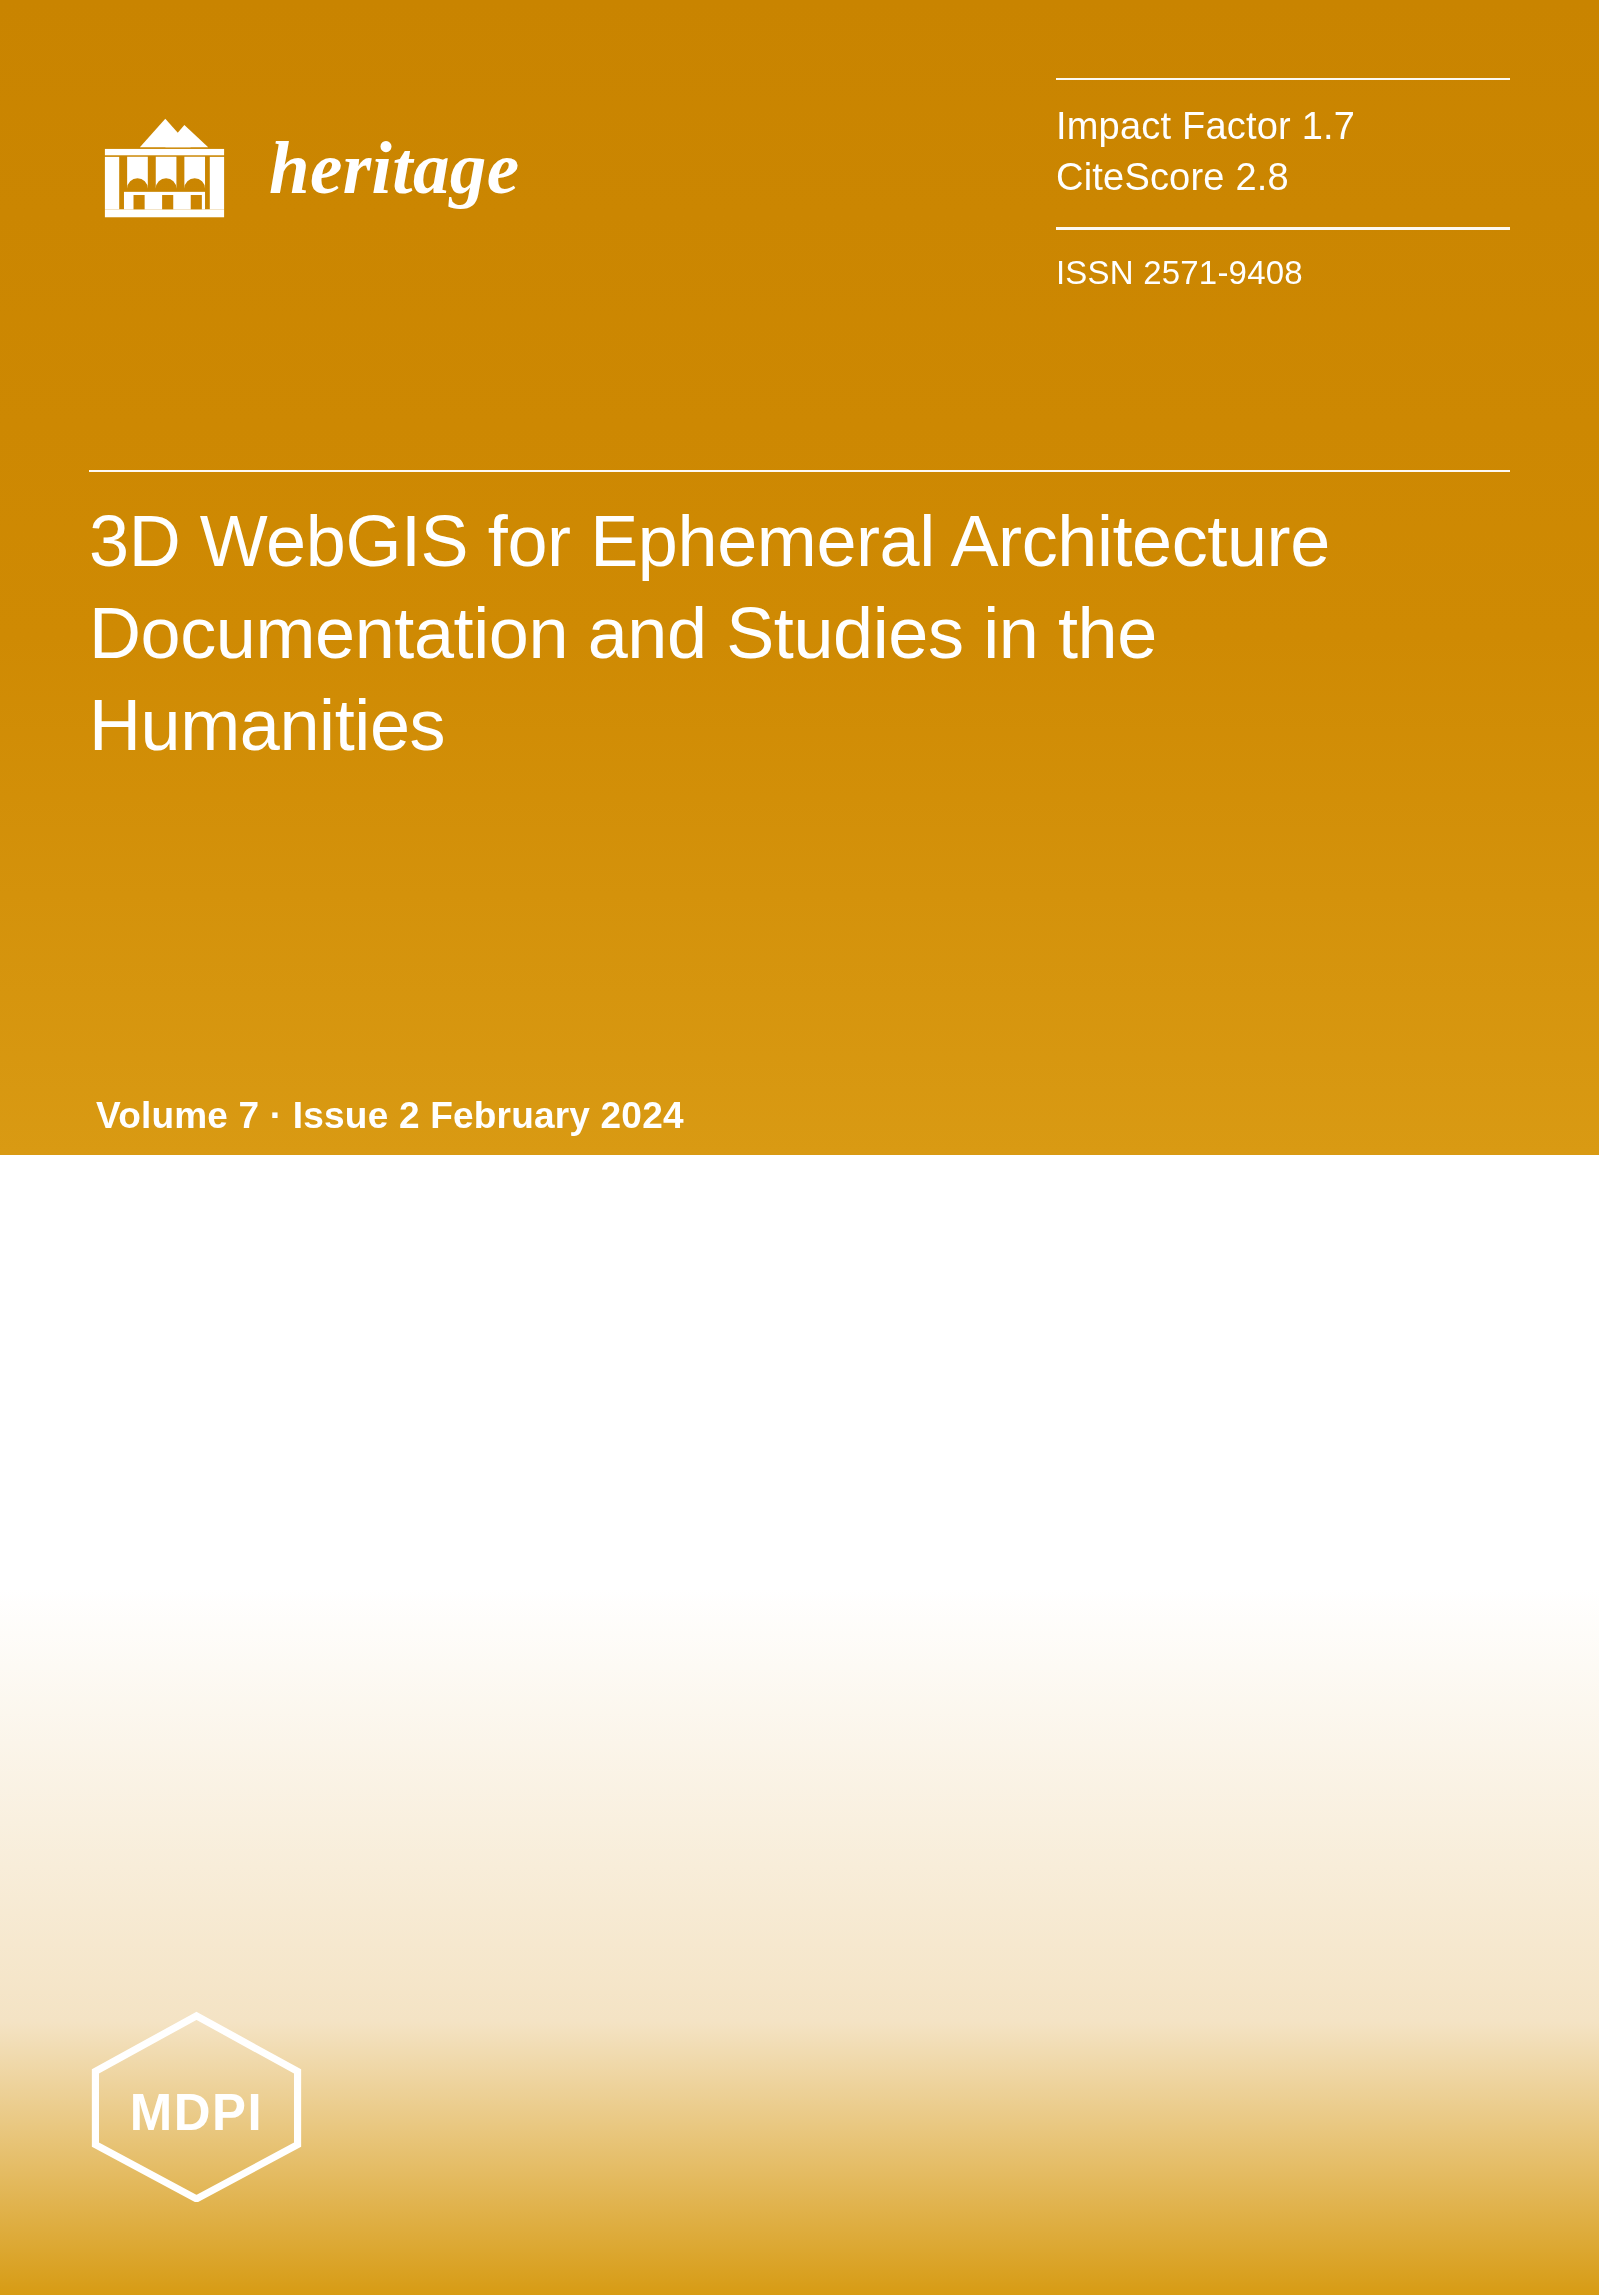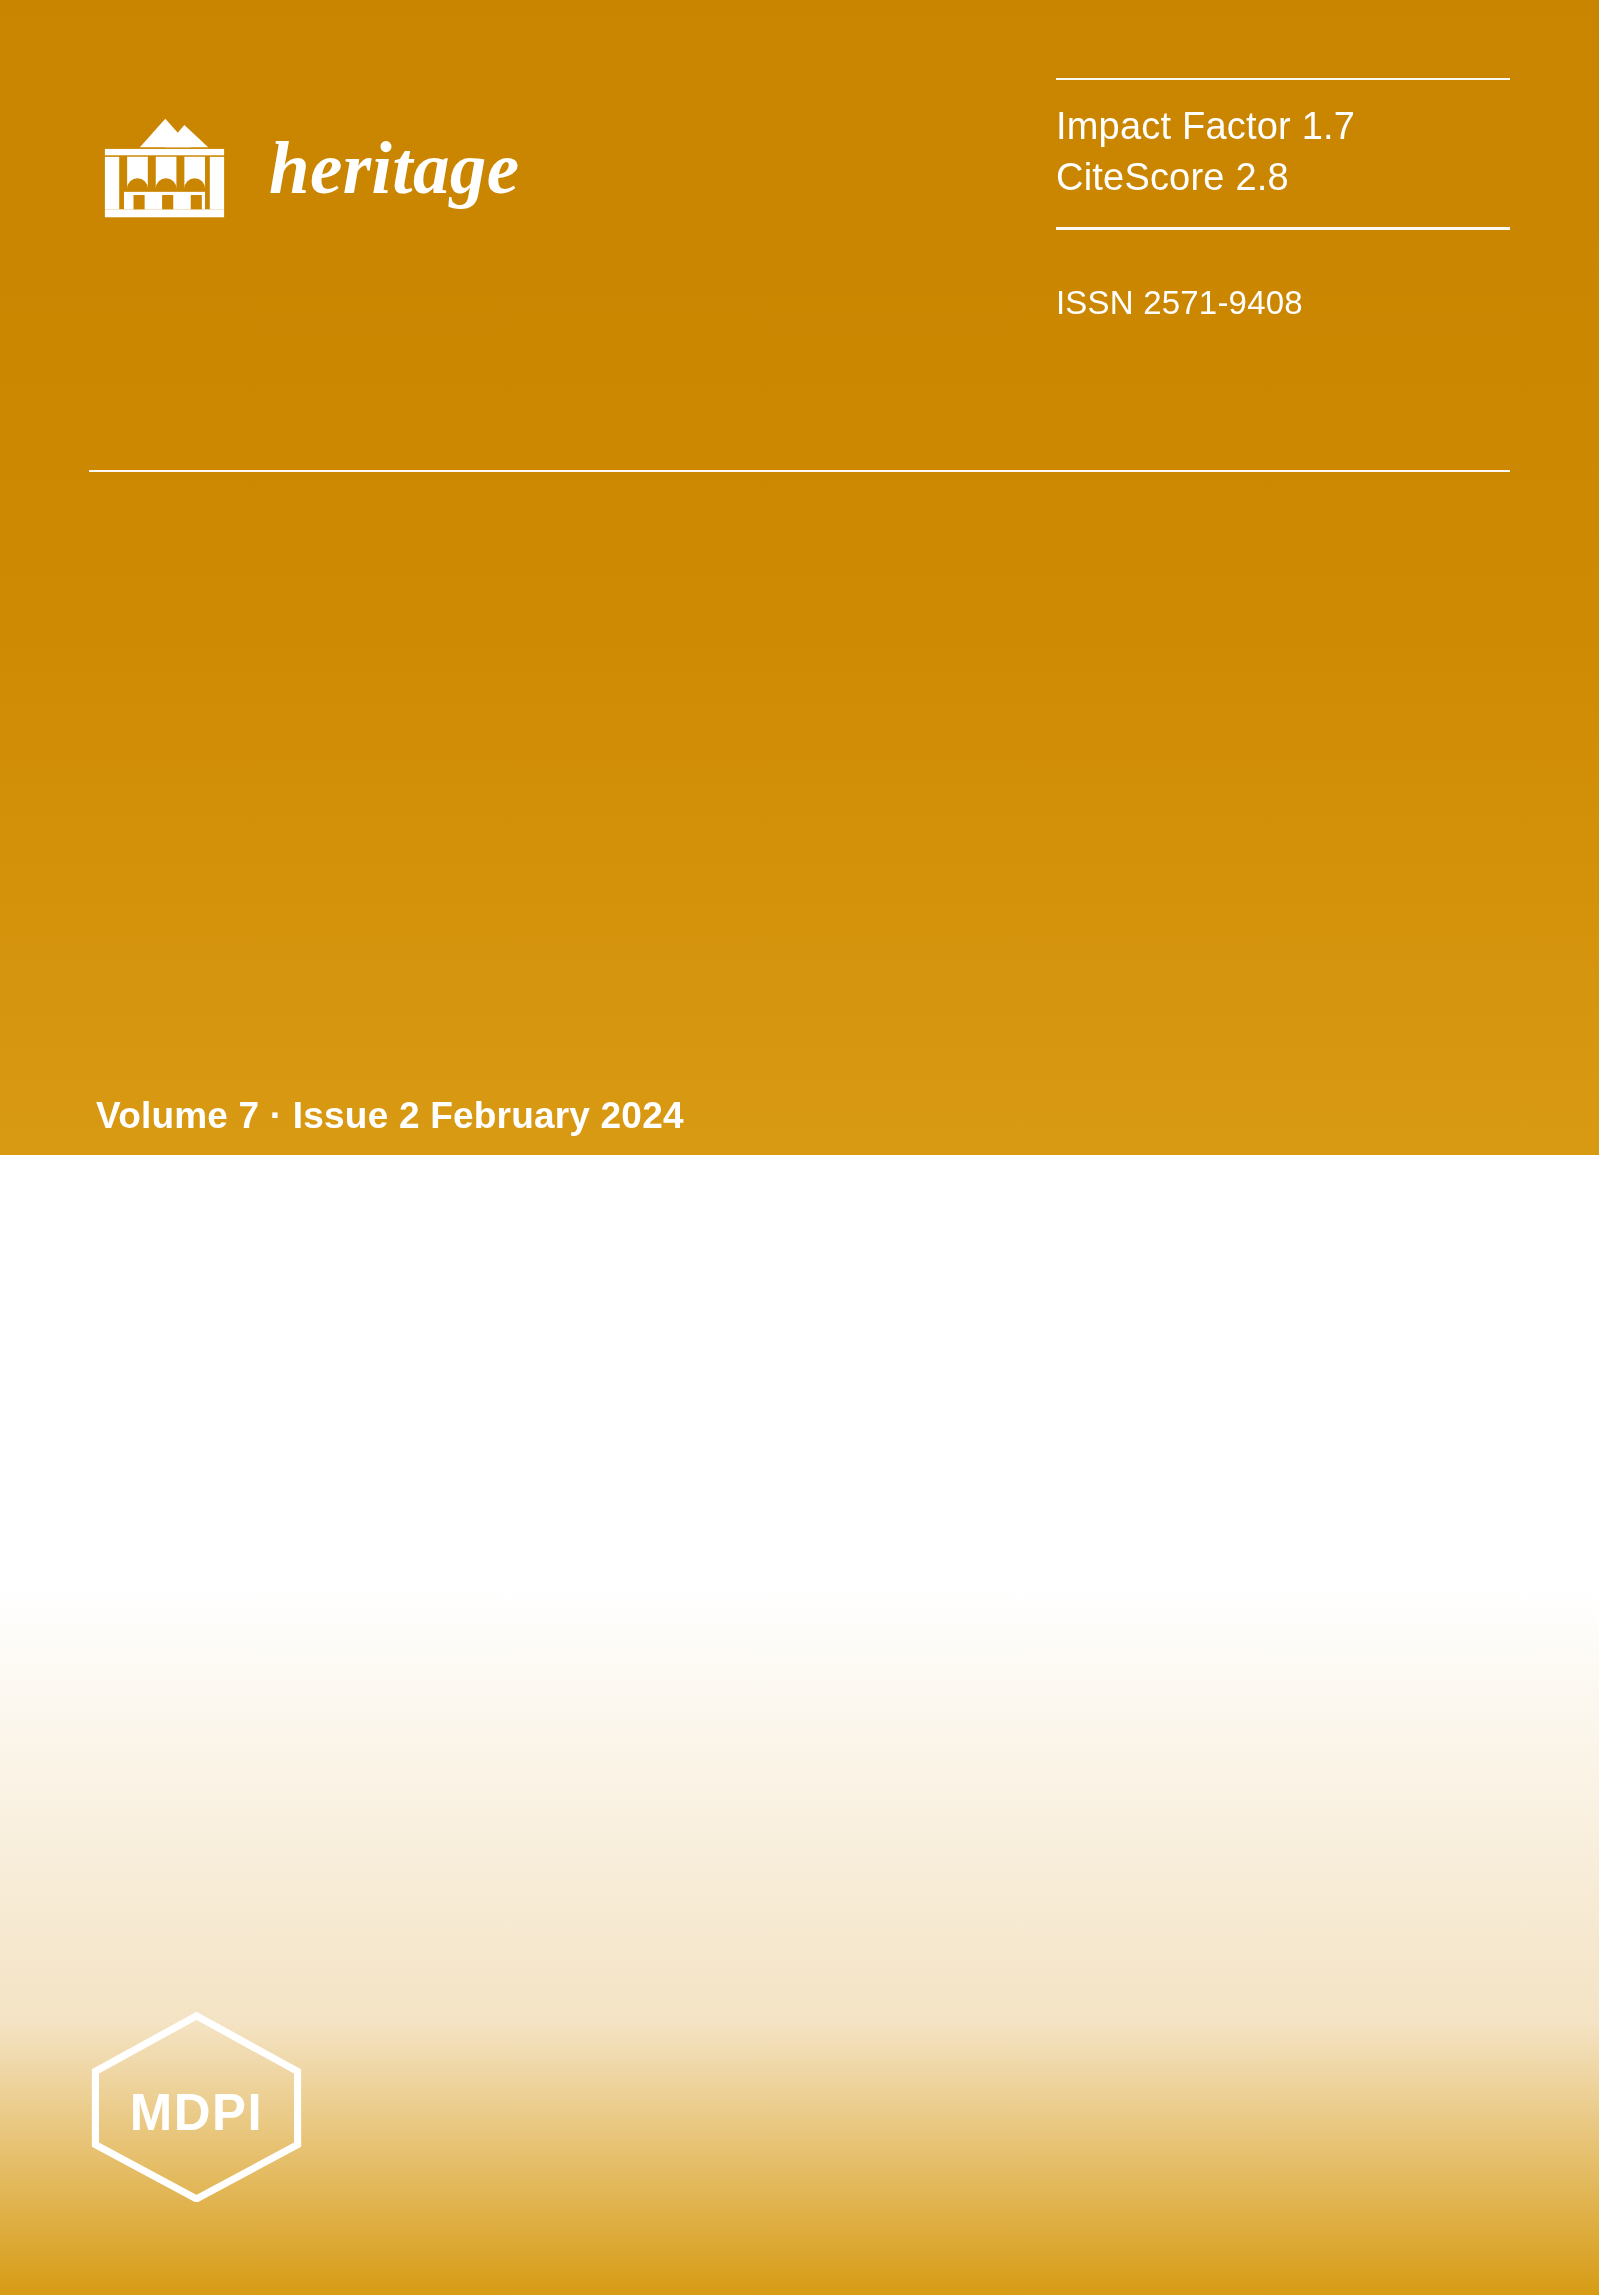--- a/index.html
+++ b/index.html
@@ -60,21 +60,21 @@
     width: 454px;
     color: #ffffff;
   }
   .metrics .rule {
     height: 2.4px;
     background: #ffffff;
     opacity: .95;
     width: 100%;
   }
   .metrics .block1 { padding: 21px 0 24px 0; }
-  .metrics .block2 { padding: 22px 0 0 0; margin-top: 30px; }
+  .metrics .block2 { padding: 22px 0 0 0; }
   .metric-line {
     font-size: 38px;
     line-height: 1.34;
     font-weight: 400;
     letter-spacing: 0.2px;
   }
   .issn {
     font-size: 33px;
     line-height: 1.3;
     letter-spacing: 0.2px;
@@ -166,20 +166,21 @@
         <div class="metric-line">Impact Factor 1.7</div>
         <div class="metric-line">CiteScore 2.8</div>
       </div>
       <div class="rule"></div>
       <div class="block2">
         <div class="issn">ISSN 2571-9408</div>
       </div>
     </div>
 
     <div class="title-rule"></div>
+    <h1 class="cover-title">3D WebGIS for Ephemeral Architecture Documentation and Studies in the Humanities</h1>
 
     <div class="volume">Volume 7 · Issue 2 February 2024</div>
   </div>
 
   <div class="lower">
     <span class="mdpi-logo">
       <svg viewBox="0 0 270 240" width="215" height="191" aria-hidden="true">
         <path d="M135 6 L262 76 L262 168 L135 236 L8 168 L8 76 Z" fill="none" stroke="#ffffff" stroke-width="9"></path>
         <text x="135" y="150" font-family="Liberation Sans, sans-serif" font-size="64" font-weight="700" fill="#ffffff" text-anchor="middle" letter-spacing="2">MDPI</text>
       </svg>

